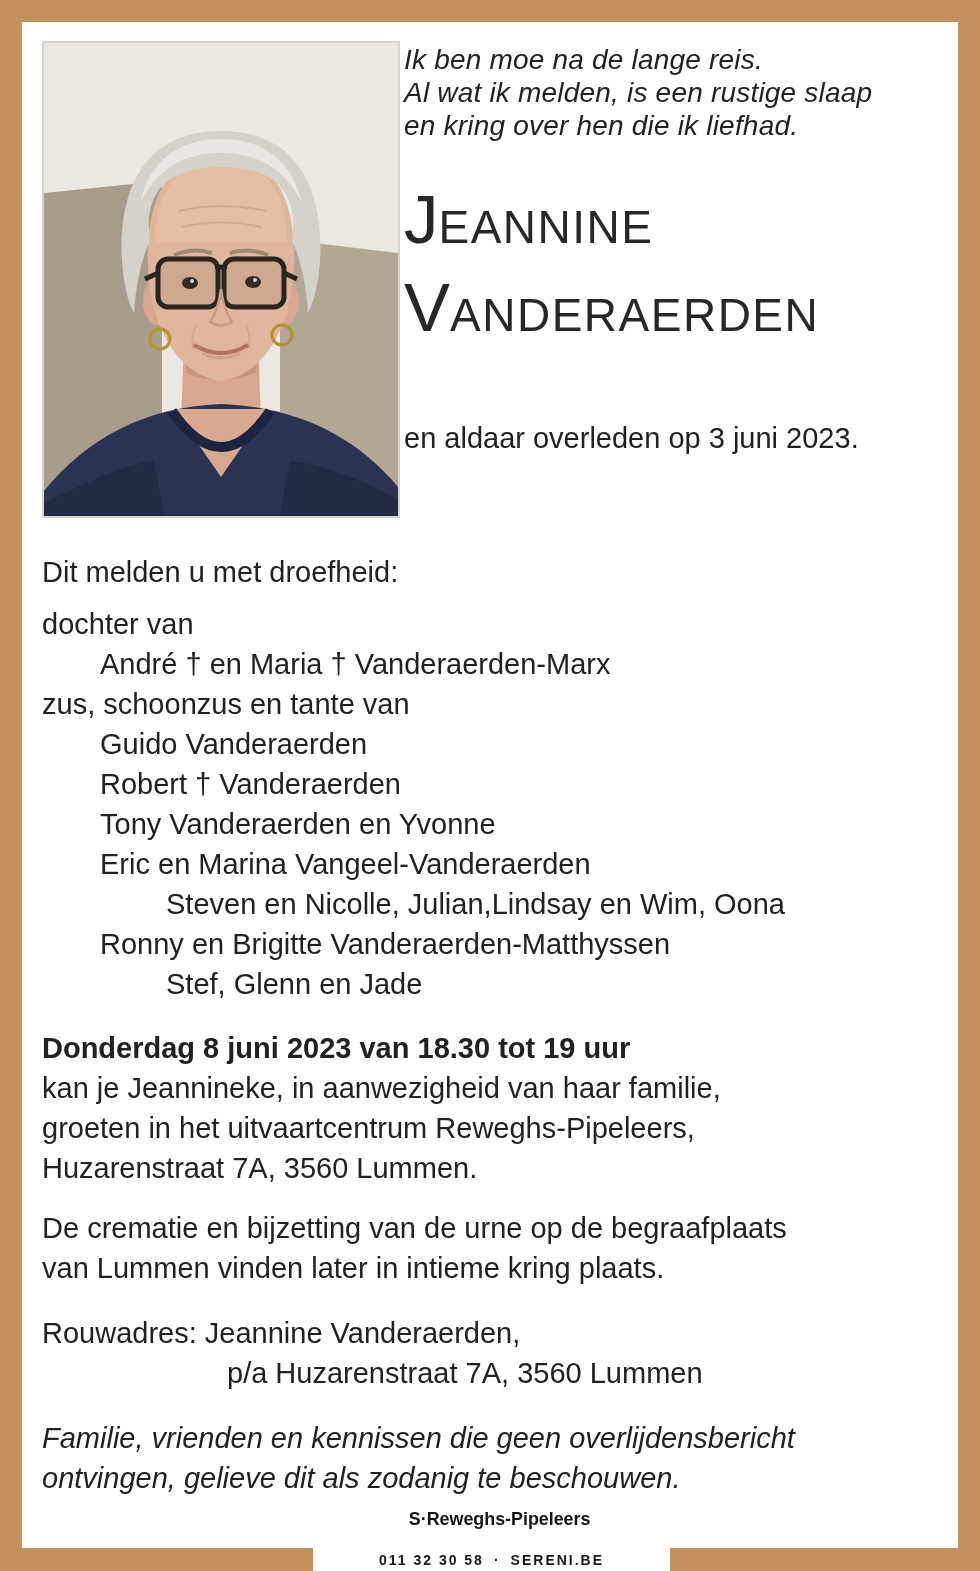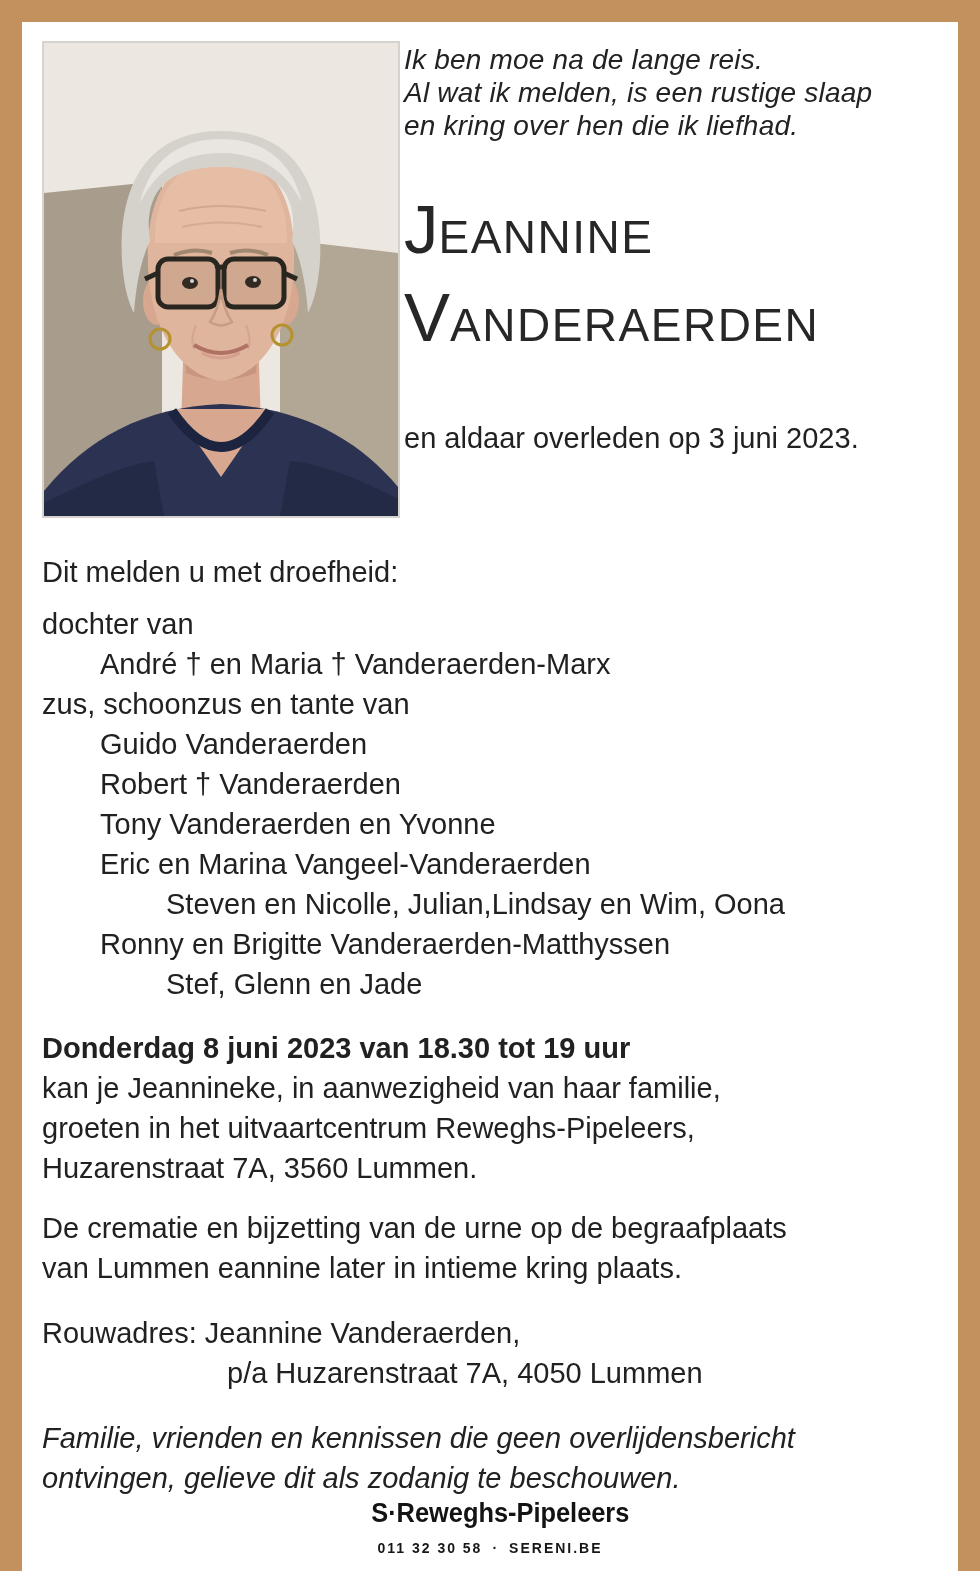--- a/index.html
+++ b/index.html
@@ -9,39 +9,39 @@
     border-top:22px solid #c3915e;border-left:22px solid #c3915e;border-right:22px solid #c3915e;
     font-family:"Liberation Sans",sans-serif;color:#212121;
   }
   .content{padding:19px 0 0 20px;}
   .top{display:flex;}
   .photo{flex:none;width:354px;height:473px;border:2px solid #d6d3ce;margin:0;background:#ece8e1;}
   .photo svg{display:block;width:100%;height:100%;}
   .top-right{margin-left:4px;width:542px;padding-top:2px;}
   .quote{font-style:italic;font-size:28px;line-height:33px;letter-spacing:.2px;color:#222;}
   .name{margin:44px 0 0 0;font-weight:400;color:#272727;}
-  .name-line{display:block;height:88px;line-height:88px;white-space:nowrap;}
+  .name-line{display:block;height:88px;line-height:68px;white-space:nowrap;}
   .name .initial{font-size:69px;}
   .name .rest{font-size:46px;text-transform:uppercase;letter-spacing:1.5px;}
   .dates{margin-top:56px;font-size:29px;line-height:40px;}
   .body{margin-top:34px;font-size:29px;line-height:40px;}
   .body p{margin:0;}
   .family{margin-top:12px;}
   .ind0{padding-left:0;}
   .ind1{padding-left:58px;}
   .ind2{padding-left:124px;}
   .visitation{margin-top:24px;}
   .visit-heading{font-weight:700;}
   .cremation{margin-top:20px;}
   .address{margin-top:25px;}
   .addr-line2{padding-left:185px;}
   .closing{margin-top:25px;font-style:italic;}
-  .footer-logo{margin-top:0;text-align:center;font-size:27px;font-weight:700;color:#131313;}
+  .footer-logo{margin-top:10px;text-align:center;font-size:19px;font-weight:700;color:#131313;}
   .footer-logo .logo-inner{display:inline-block;transform:scaleX(.94);letter-spacing:0;}
-  .bottom-band{position:absolute;left:-22px;bottom:12px;width:980px;height:23px;display:flex;flex-direction:column;}
+  .bottom-band{position:absolute;left:-22px;bottom:0;width:980px;height:23px;display:flex;}
   .band-left{width:313px;background:#c3915e;}
   .band-right{width:310px;background:#c3915e;}
   .band-mid{flex:1;background:#fff;display:flex;align-items:center;justify-content:center;
     font-size:14px;font-weight:700;letter-spacing:2px;color:#161616;white-space:nowrap;}
   .band-mid .sep{margin:0 10px;}
 </style>
 </head>
 <body>
 
 <div class="page">
@@ -123,26 +123,26 @@
 
       <div class="visitation">
         <div class="visit-heading">Donderdag 8 juni 2023 van 18.30 tot 19 uur</div>
         <div>kan je Jeannineke, in aanwezigheid van haar familie,</div>
         <div>groeten in het uitvaartcentrum Reweghs-Pipeleers,</div>
         <div>Huzarenstraat 7A, 3560 Lummen.</div>
       </div>
 
       <div class="cremation">
         <div>De crematie en bijzetting van de urne op de begraafplaats</div>
-        <div>van Lummen eannine later in intieme kring plaats.</div>
+        <div>van Lummen vinden later in intieme kring plaats.</div>
       </div>
 
       <div class="address">
         <div>Rouwadres: Jeannine Vanderaerden,</div>
-        <div class="addr-line2">p/a Huzarenstraat 7A, 4050 Lummen</div>
+        <div class="addr-line2">p/a Huzarenstraat 7A, 3560 Lummen</div>
       </div>
 
       <div class="closing">
         <div>Familie, vrienden en kennissen die geen overlijdensbericht</div>
         <div>ontvingen, gelieve dit als zodanig te beschouwen.</div>
       </div>
     </div>
 
     <div class="footer-logo">
       <span class="logo-inner">S·Reweghs-Pipeleers</span>

